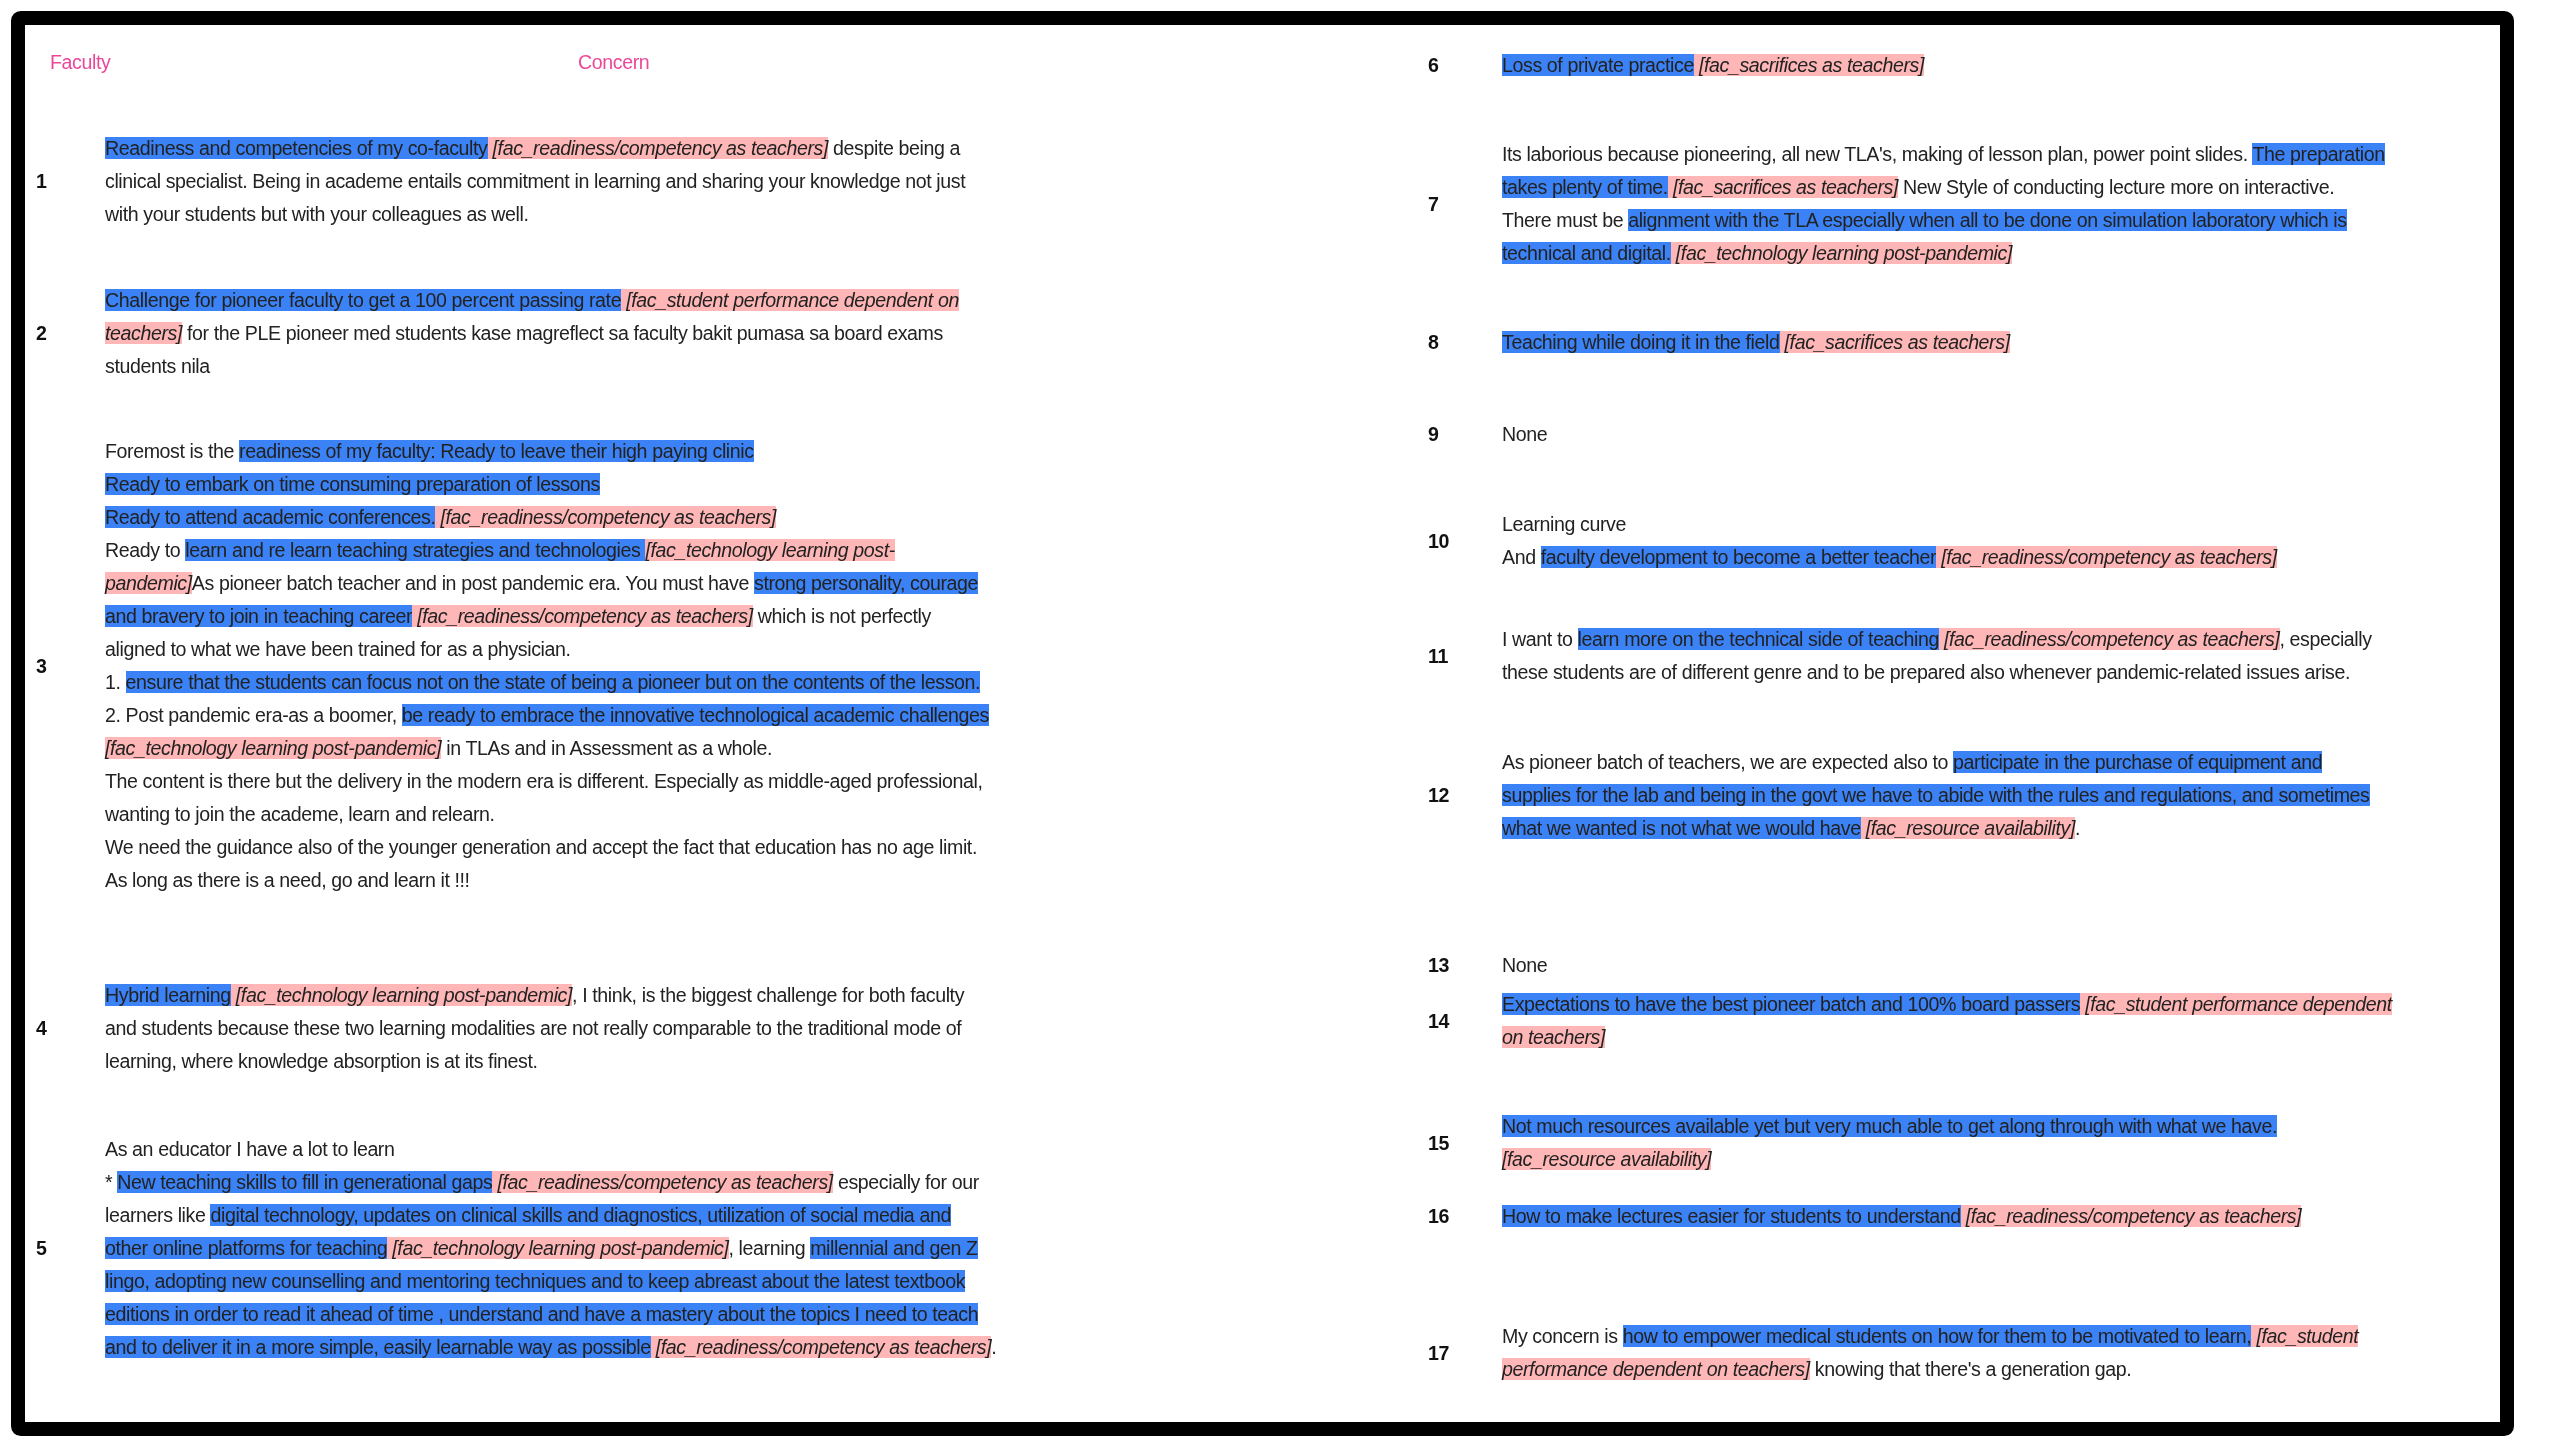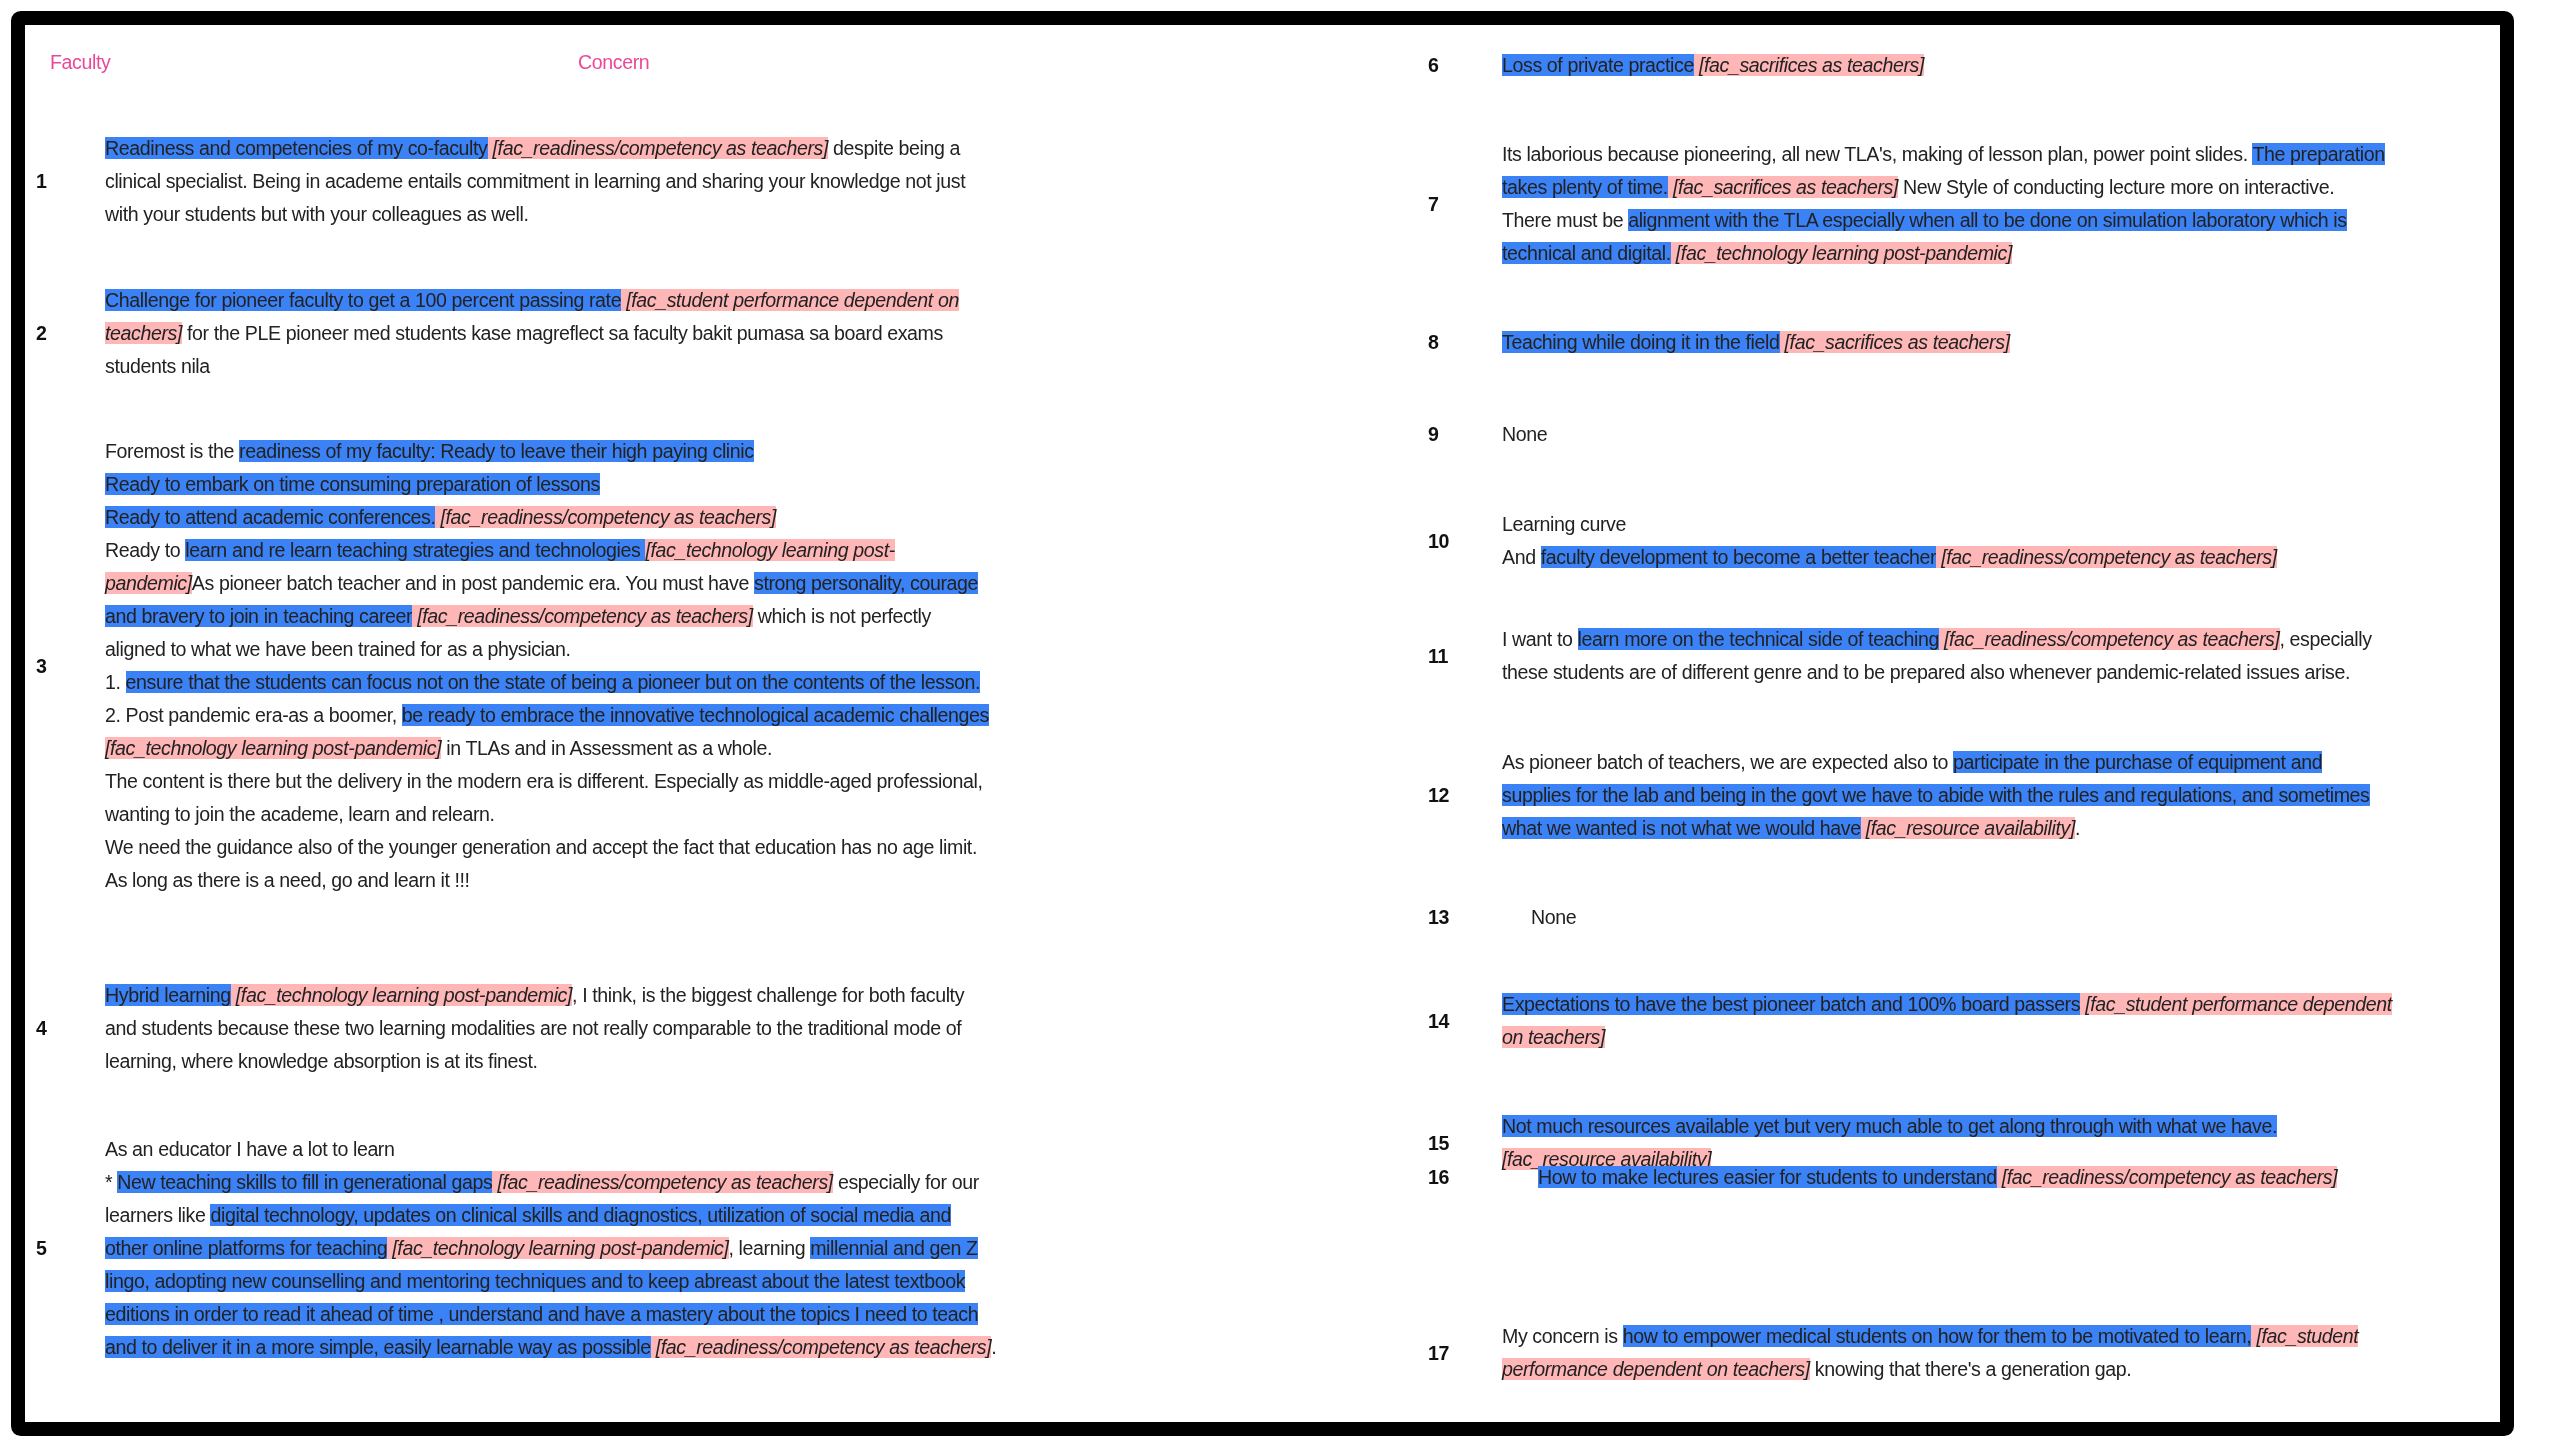--- a/index.html
+++ b/index.html
@@ -131,41 +131,41 @@
         </div>
       </div>
     <div class="row" style="top:746px;">
         <span class="num">12</span>
         <div class="txt">
           <span class="line"><span>As pioneer batch of teachers, we are expected also to </span><span class="hl">participate in the purchase of equipment and</span></span>
           <span class="line"><span class="hl">supplies for the lab and being in the govt we have to abide with the rules and regulations, and sometimes</span></span>
           <span class="line"><span class="hl">what we wanted is not what we would have</span><span class="tag"> [fac_resource availability]</span><span>.</span></span>
         </div>
       </div>
-    <div class="row" style="top:901px;gap:29px;">
+    <div class="row" style="top:949px;">
         <span class="num">13</span>
         <div class="txt">
           <span class="line"><span>None</span></span>
         </div>
       </div>
     <div class="row" style="top:988px;">
         <span class="num">14</span>
         <div class="txt">
           <span class="line"><span class="hl">Expectations to have the best pioneer batch and 100% board passers</span><span class="tag"> [fac_student performance dependent</span></span>
           <span class="line"><span class="tag">on teachers]</span></span>
         </div>
       </div>
     <div class="row" style="top:1110px;">
         <span class="num">15</span>
         <div class="txt">
           <span class="line"><span class="hl">Not much resources available yet but very much able to get along through with what we have.</span></span>
           <span class="line"><span class="tag">[fac_resource availability]</span></span>
         </div>
       </div>
-    <div class="row" style="top:1161px;gap:36px;">
+    <div class="row" style="top:1200px;">
         <span class="num">16</span>
         <div class="txt">
           <span class="line"><span class="hl">How to make lectures easier for students to understand</span><span class="tag"> [fac_readiness/competency as teachers]</span></span>
         </div>
       </div>
     <div class="row" style="top:1320px;">
         <span class="num">17</span>
         <div class="txt">
           <span class="line"><span>My concern is </span><span class="hl">how to empower medical students on how for them to be motivated to learn,</span><span class="tag"> [fac_student</span></span>
           <span class="line"><span class="tag">performance dependent on teachers]</span><span> knowing that there's a generation gap.</span></span>

